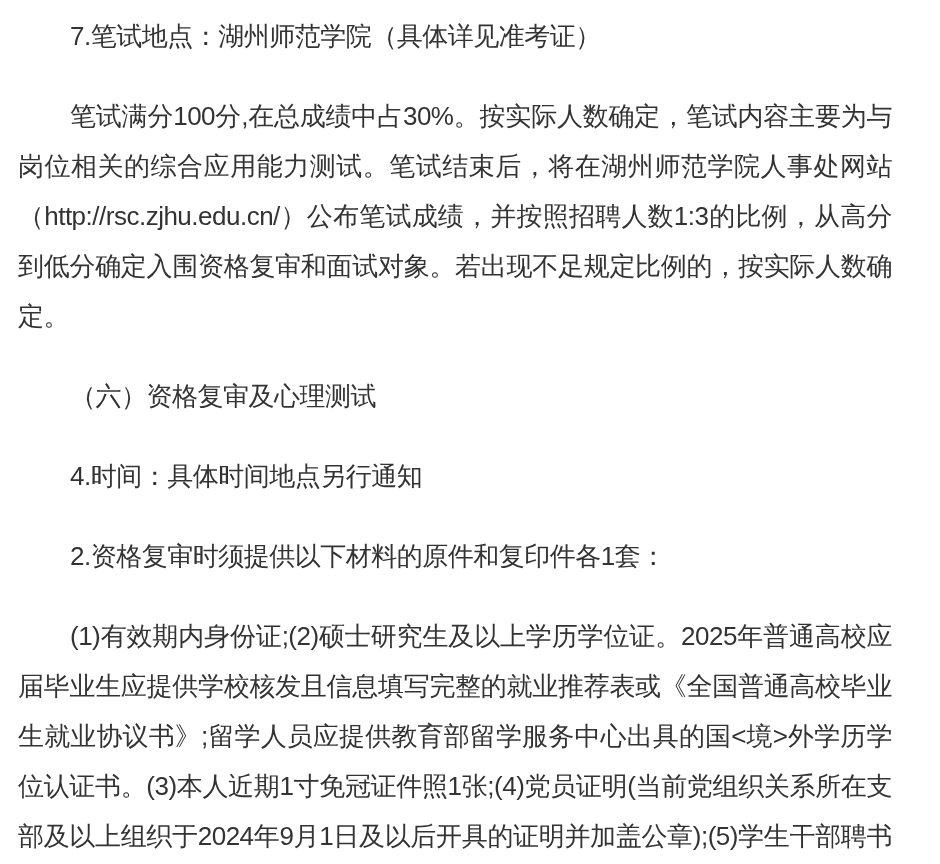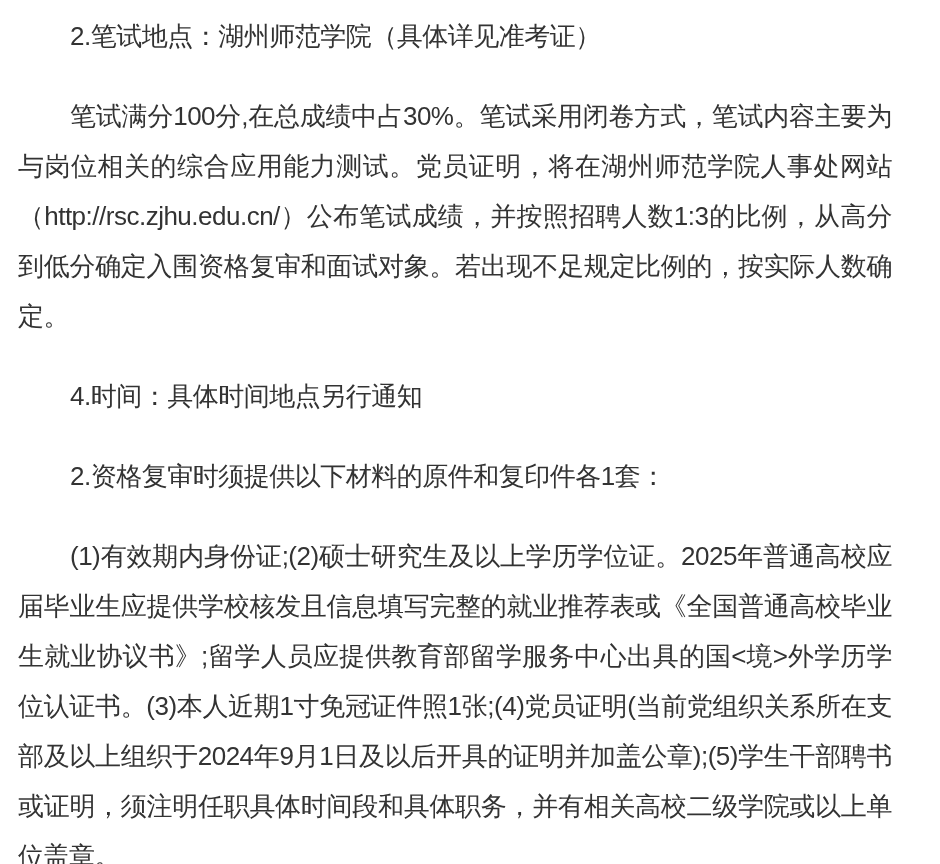--- a/index.html
+++ b/index.html
@@ -28,23 +28,24 @@
   .doc p {
     margin: 0 0 30px 0;
     text-indent: 2em;
     word-break: break-all;
   }
 </style>
 </head>
 <body style="background: rgb(255, 255, 255);">
 
 <article class="doc" style="color: rgb(51, 51, 51);">
-  <p>2.笔试地点：湖州师范学院（具体详见准考证）</p>
+  <p>7.笔试地点：湖州师范学院（具体详见准考证）</p>
 
-  <p>笔试满分100分,在总成绩中占30%。笔试采用闭卷方式，笔试内容主要为与岗位相关的综合应用能力测试。党员证明，将在湖州师范学院人事处网站（http://rsc.zjhu.edu.cn/）公布笔试成绩，并按照招聘人数1:3的比例，从高分到低分确定入围资格复审和面试对象。若出现不足规定比例的，按实际人数确定。</p>
+  <p>笔试满分100分,在总成绩中占30%。按实际人数确定，笔试内容主要为与岗位相关的综合应用能力测试。笔试结束后，将在湖州师范学院人事处网站（http://rsc.zjhu.edu.cn/）公布笔试成绩，并按照招聘人数1:3的比例，从高分到低分确定入围资格复审和面试对象。若出现不足规定比例的，按实际人数确定。</p>
 
+  <p>（六）资格复审及心理测试</p>
 
   <p>4.时间：具体时间地点另行通知</p>
 
   <p>2.资格复审时须提供以下材料的原件和复印件各1套：</p>
 
   <p>(1)有效期内身份证;(2)硕士研究生及以上学历学位证。2025年普通高校应届毕业生应提供学校核发且信息填写完整的就业推荐表或《全国普通高校毕业生就业协议书》;留学人员应提供教育部留学服务中心出具的国&lt;境&gt;外学历学位认证书。(3)本人近期1寸免冠证件照1张;(4)党员证明(当前党组织关系所在支部及以上组织于2024年9月1日及以后开具的证明并加盖公章);(5)学生干部聘书或证明，须注明任职具体时间段和具体职务，并有相关高校二级学院或以上单位盖章。</p>
 </article>
 
 </body></html>

